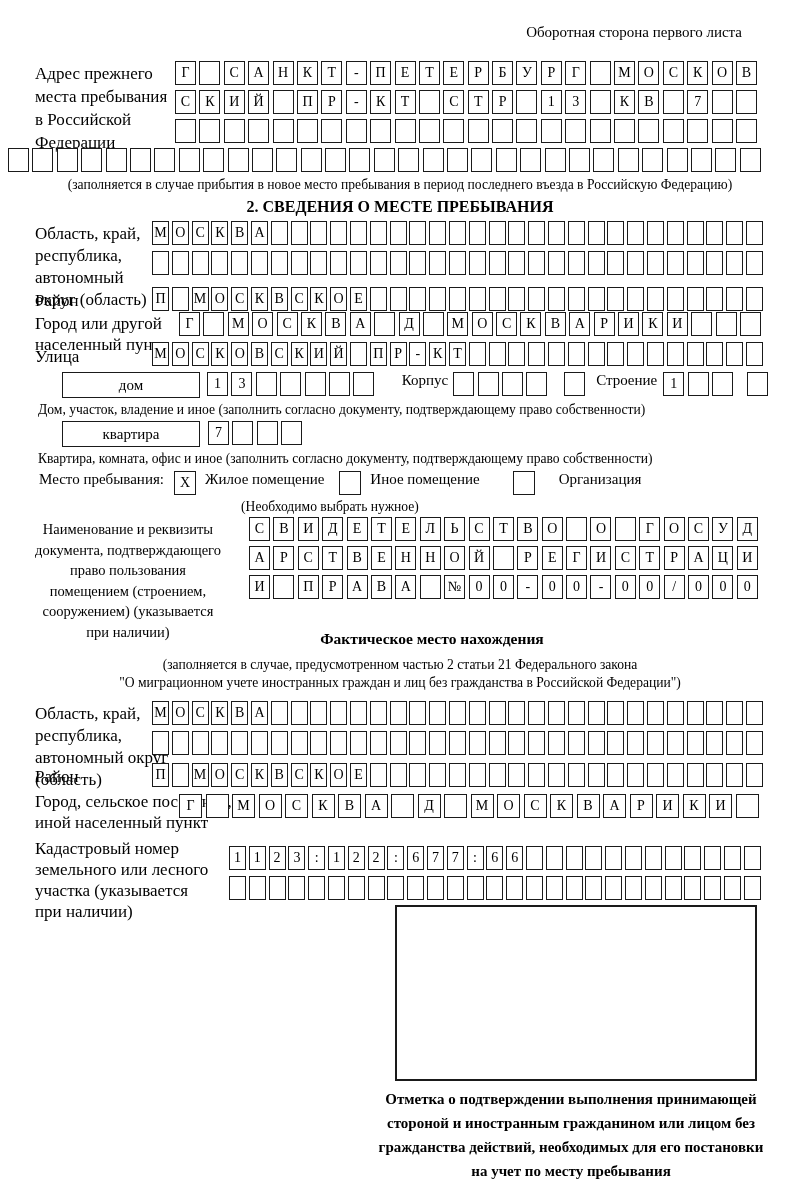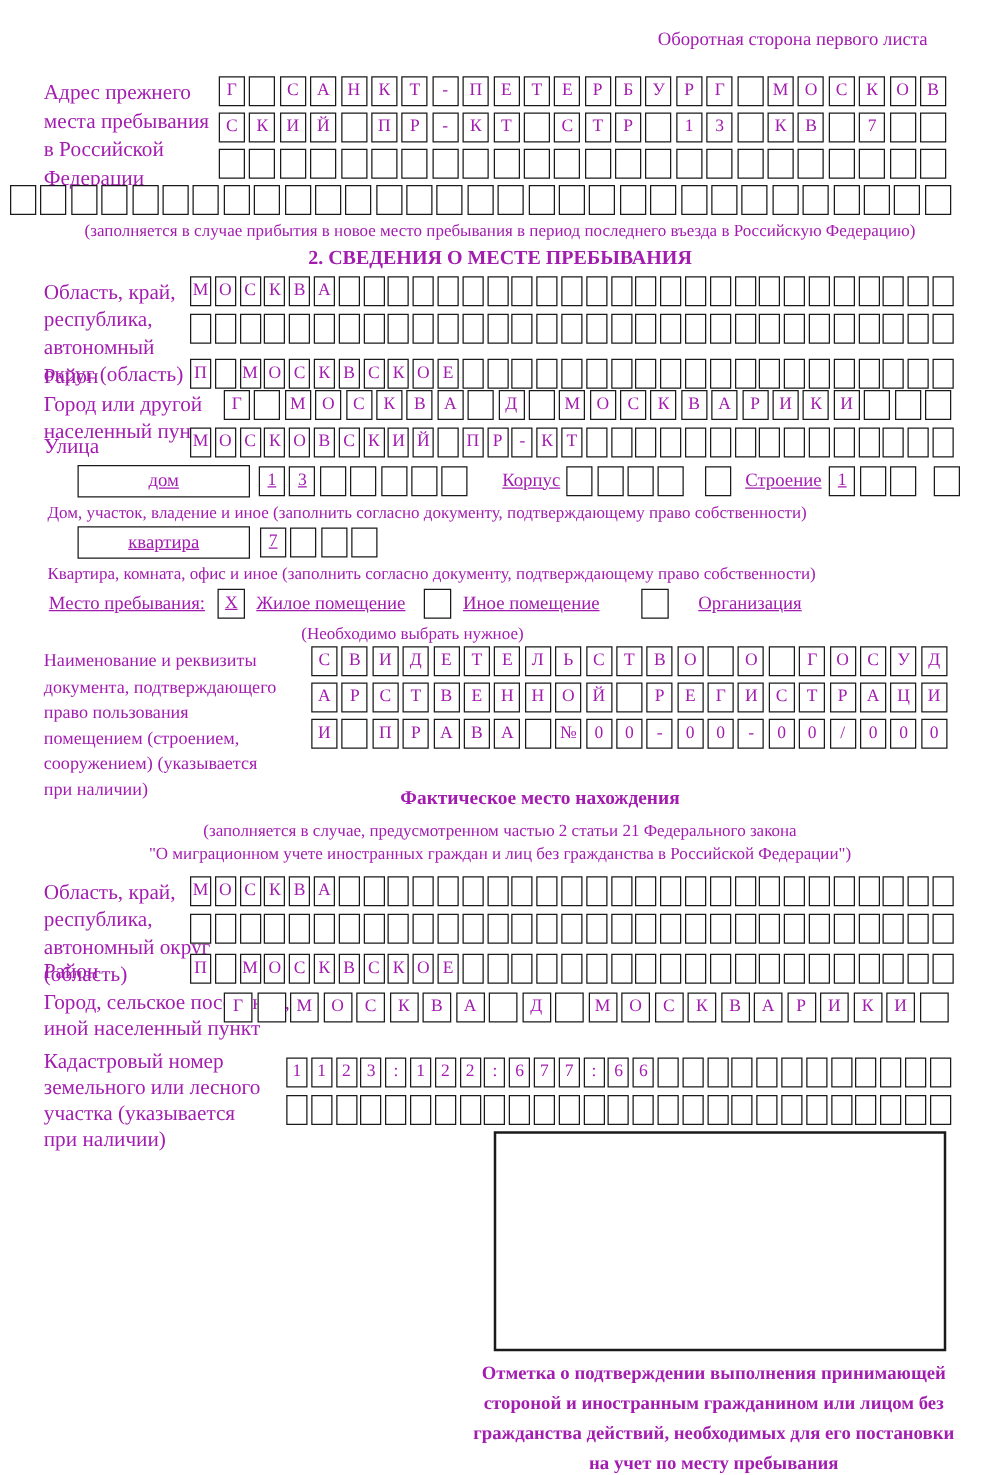--- a/index.html
+++ b/index.html
@@ -1,42 +1,42 @@
 <!DOCTYPE html>
 <html><head>
 <meta charset="utf-8">
 <style>
   html,body { margin:0; padding:0; background:#fff; }
   .page {
     position:relative; width:800px; height:1180px; background:#ffffff;
-    font-family:"Liberation Serif","DejaVu Serif",serif; color:#a21caf;
+    font-family:"Liberation Serif","DejaVu Serif",serif; color:#000000;
     overflow:hidden;
   }
   .abs { position:absolute; }
   .center { left:0; width:800px; text-align:center; }
   .label { font-size:17px; line-height:22px; }
   .lh23 { line-height:23px; }
   .lh21 { line-height:21px; }
-  .doc-label { font-size:14.5px; line-height:20.5px; }
+  .doc-label { font-size:14.5px; line-height:20.5px;text-align:center; }
   .note { font-size:13.6px; }
   .title { font-size:16px; font-weight:bold;text-align:center; }
   .subtitle { font-size:15.5px; font-weight:bold; }
   .header-note { top:24px; right:58px; font-size:15px; }
 
   .boxrow { display:flex; }
   .cell {
     display:inline-flex; align-items:center; justify-content:center;
     box-sizing:border-box; border:1.6px solid #1a1a1a; background:#fff;
     font-size:14px; font-family:inherit;
   }
   .row24 .cell  { width:21px; height:24px; margin-right:3.4px; }
   .row31 .cell  { width:17px; height:24px; margin-right:2.8px; }
   .row22c .cell { width:23px; height:24px; margin-right:3.5px; }
 
-  .hrow { display:flex; align-items:center;text-decoration:underline; }
+  .hrow { display:flex; align-items:flex-start; }
   .widebox {
     box-sizing:border-box; border:1.6px solid #1a1a1a; height:26px;
     display:flex; align-items:center; justify-content:center; font-size:15px;
   }
   .inline-label { font-size:15px; white-space:nowrap; }
   .checkbox {
     box-sizing:border-box; width:22px; height:24px; border:1.6px solid #1a1a1a;
     display:inline-flex; align-items:center; justify-content:center; font-size:14px;
   }
   .stamp-box { box-sizing:border-box; border:2px solid #1a1a1a; background:#fff; }

